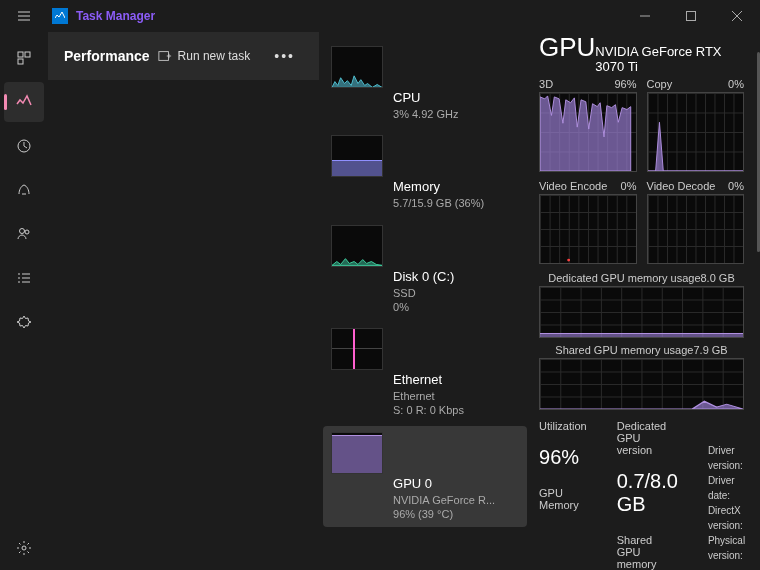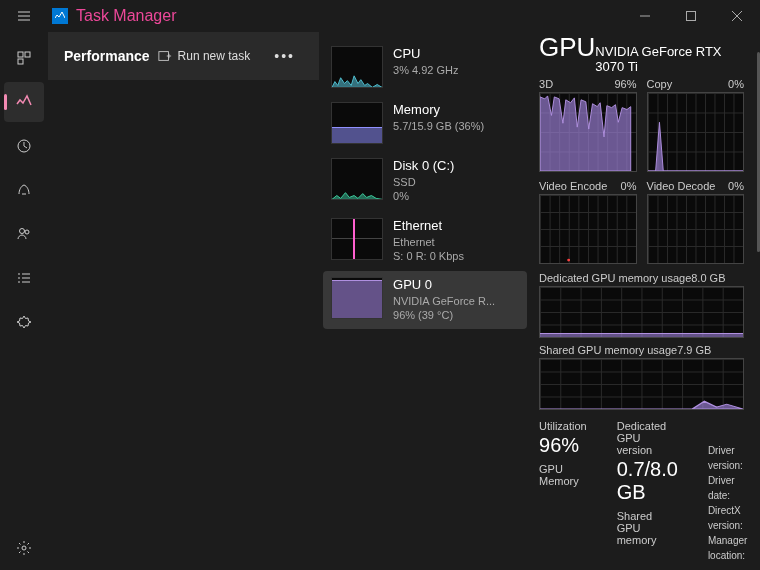--- a/index.html
+++ b/index.html
@@ -2,21 +2,21 @@
 <html><head>
 <meta charset="utf-8">
 <style>
 * { margin: 0; padding: 0; box-sizing: border-box; font-family: 'Segoe UI', sans-serif; }
 body { background: #1c1c1c; color: #fff; width: 760px; height: 570px; overflow: hidden; }
 
 .titlebar { height: 32px; display: flex; align-items: center; padding-left: 8px; background: #1c1c1c; }
 .hamburger { width: 32px; height: 32px; display: flex; align-items: center; justify-content: center; cursor: pointer; }
 .hamburger svg { width: 16px; height: 16px; }
 .app-icon { width: 16px; height: 16px; background: #0078d4; margin: 0 8px 0 12px; display: flex; align-items: center; justify-content: center; }
-.app-title { font-size: 16px; color: #ec4899; }
+.app-title { font-size: 12px; color: #8b5cf6; font-weight: bold; }
 .win-controls { margin-left: auto; display: flex; }
 .win-btn { width: 46px; height: 32px; display: flex; align-items: center; justify-content: center; color: #aaa; cursor: pointer; }
 
 .main { display: flex; height: calc(100% - 32px); }
 
 .navrail { width: 48px; background: #1c1c1c; display: flex; flex-direction: column; padding-top: 4px; }
 .nav-item { width: 40px; height: 40px; margin: 2px auto; display: flex; align-items: center; justify-content: center; cursor: pointer; border-radius: 4px; color: #ccc; position: relative; }
 .nav-item.active { background: #2d2d2d; }
 .nav-item.active::before { content: ''; position: absolute; left: 0; width: 3px; height: 16px; background: #f28ab2; border-radius: 2px; }
 .nav-spacer { flex: 1; }
@@ -28,44 +28,44 @@
 .header-actions { margin-left: auto; display: flex; align-items: center; gap: 8px; }
 .run-task { display: flex; align-items: center; gap: 6px; font-size: 12px; padding: 4px 8px; cursor: pointer; color: #ddd; }
 .more-btn { padding: 4px 8px; cursor: pointer; font-size: 14px; letter-spacing: 2px; color: #ddd; }
 
 .body { flex: 1; display: flex; overflow: hidden; }
 
 .sidebar { width: 212px; padding: 8px 4px; overflow-y: auto; }
 .res-item { display: flex; padding: 6px 8px; border-radius: 4px; cursor: pointer; margin-bottom: 2px; }
 .res-item.selected { background: #383838; }
 .res-thumb { width: 52px; height: 42px; background: #0a0a0a; border: 1px solid #333; margin-right: 10px; position: relative; overflow: hidden; }
-.res-info { flex: 1; min-width: 0; }
+.res-info { flex: 1; min-width: 0; margin-top: 44px; }
 .res-name { font-size: 13px; color: #fff; margin-bottom: 2px; white-space: nowrap; overflow: hidden; text-overflow: ellipsis; }
 .res-sub { font-size: 11px; color: #aaa; line-height: 1.3; white-space: nowrap; overflow: hidden; text-overflow: ellipsis; }
 
 .detail { flex: 1; padding: 0 16px 8px 8px; overflow-y: auto; position: relative; }
 .detail-header { display: flex; align-items: baseline; justify-content: space-between; margin-bottom: 4px; }
 .gpu-title { font-size: 26px; font-weight: 400; }
 .gpu-name { font-size: 13px; color: #fff; }
 
 .chart-row { display: flex; gap: 10px; margin-bottom: 8px; }
 .chart-box { flex: 1; }
 .chart-label-row { display: flex; justify-content: space-between; font-size: 11px; color: #ccc; margin-bottom: 2px; }
 .chart { background: #0a0a0a; border: 1px solid #444; height: 70px; position: relative; overflow: hidden; }
 .chart.tall { height: 80px; }
 .chart.short { height: 52px; }
 .chart-grid { position: absolute; inset: 0; background-image: linear-gradient(to right, #2a2a2a 1px, transparent 1px), linear-gradient(to bottom, #2a2a2a 1px, transparent 1px); background-size: 10% 25%; }
 .chart-fill { position: absolute; bottom: 0; left: 0; right: 0; background: rgba(160,130,220,0.6); border-top: 1px solid #b090e0; }
 .chart svg { position: absolute; inset: 0; width: 100%; height: 100%; }
 
 .mem-section { margin-bottom: 6px; }
-.mem-label-row { display: flex; justify-content: flex-start; font-size: 11px; color: #ccc; margin-bottom: 2px; }
+.mem-label-row { display: flex; justify-content: center; font-size: 11px; color: #ccc; margin-bottom: 2px; }
 
 .stats { display: flex; gap: 30px; margin-top: 10px; font-size: 11px; color: #ccc; }
-.stat-col { display: flex; flex-direction: column; gap: 2px; }
+.stat-col { display: flex; flex-direction: column; gap: 14px; }
 .stat-label { font-size: 11px; color: #ccc; }
 .stat-val { font-size: 20px; color: #fff; margin-bottom: 4px; }
 .driver-col { font-size: 10px; color: #ccc; line-height: 1.5; margin-top: 23px; }
 
 .scroll-indicator { position: absolute; right: 0; top: 20px; width: 3px; height: 200px; background: #555; border-radius: 2px; }
 
 
 .th-cpu { position: absolute; bottom: 0; left: 0; right: 0; }
 .th-mem { position: absolute; bottom: 0; left: 0; right: 0; height: 40%; background: rgba(130,130,230,0.6); border-top: 1px solid #9090ff; }
 .th-disk { position: absolute; bottom: 0; left: 0; right: 0; }
@@ -320,19 +320,19 @@
           </div>
           <div class="stat-col">
             <div class="stat-label">Dedicated GPU version</div>
             <div class="stat-val">0.7/8.0 GB</div>
             <div class="stat-label">Shared GPU memory</div>
           </div>
           <div class="driver-col">
             <div>Driver version:</div>
             <div>Driver date:</div>
             <div>DirectX version:</div>
-            <div>Manager location:</div>
+            <div>Physical version:</div>
           </div>
         </div>
       </div>
     </div>
   </div>
 </div>
 
 </body></html>

